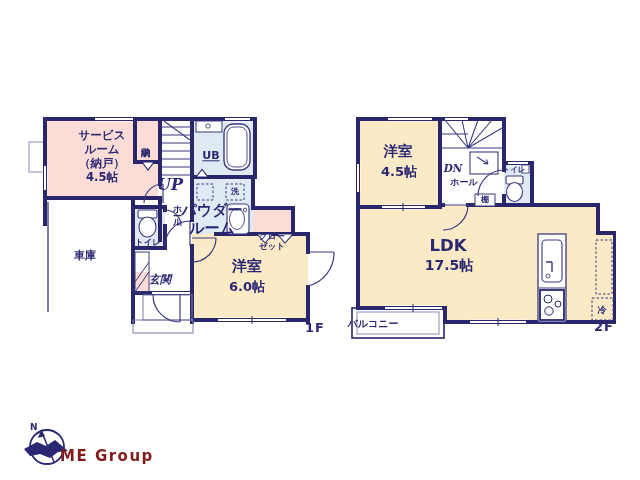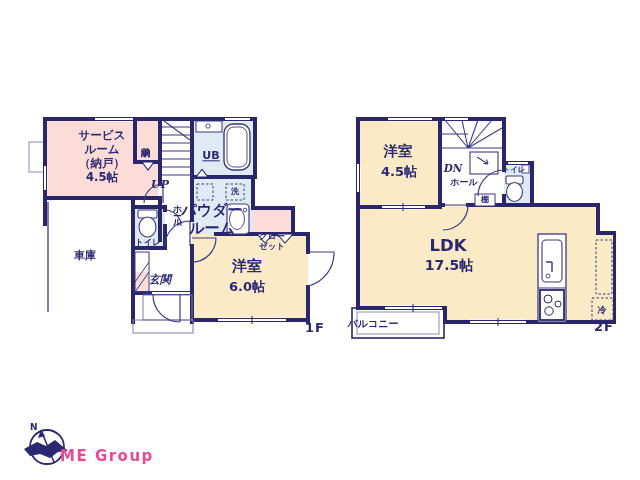--- a/index.html
+++ b/index.html
@@ -5,21 +5,21 @@
   html,body{margin:0;padding:0;background:#ffffff;}
   .stage{position:relative;width:616px;height:480px;background:#ffffff;overflow:hidden;
          font-family:"DejaVu Sans",sans-serif;}
   svg{position:absolute;left:0;top:0;}
   .lbl{position:absolute;transform:translate(-50%,-50%);color:#2b2873;font-weight:600;
        text-align:center;white-space:pre-line;line-height:1.22;
        font-family:"DejaVu Sans",sans-serif;}
   .vert{writing-mode:vertical-rl;text-orientation:upright;letter-spacing:1px;}
   .stair-lbl{font-family:"DejaVu Serif",serif;font-style:italic;font-weight:700;}
   .floor-lbl{font-size:13px;letter-spacing:1px;}
-  .logo-text{position:absolute;left:60px;top:447px;font-size:15px;color:#ec4899;
+  .logo-text{position:absolute;left:60px;top:447px;font-size:15px;color:#7f1d1d;
              font-weight:600;letter-spacing:1.5px;}
   .north-n{position:absolute;left:30px;top:422px;font-size:9px;color:#2b2873;font-weight:700;}
 </style>
 </head>
 <body>
 
 <div class="stage">
 
 <svg width="640" height="480" viewBox="0 0 640 480">
 
@@ -206,21 +206,21 @@
     <polygon points="41,430 38,438 45,436" fill="#2b2873"></polygon>
     <polygon points="24,449 37,442 46,446 55,440 68,451 58,452 50,458 40,454 30,456" fill="#2b2873"></polygon>
   </g>
 </svg>
 
 <div class="lbl" style="left:102px;top:156px;font-size:11.5px;">サービス
 ルーム
 （納戸）
 4.5帖</div>
 <div class="lbl vert" style="left:146px;top:140px;font-size:9.5px;">収納</div>
-<div class="lbl stair-lbl" style="left:160px;top:185px;font-size:11px;text-align:right;">UP</div>
+<div class="lbl stair-lbl" style="left:170px;top:185px;font-size:16px;text-align:right;">UP</div>
 <div class="lbl vert" style="left:177px;top:211px;font-size:9px;">ホール</div>
 <div class="lbl" style="left:211px;top:156px;font-size:11px;text-decoration:underline;">UB</div>
 <div class="lbl" style="left:235px;top:192px;font-size:8px;">洗</div>
 <div class="lbl" style="left:212px;top:219px;font-size:15px;">パウダー
 ルーム</div>
 <div class="lbl" style="left:272px;top:221px;font-size:8.5px;margin-top:20px;">クロー
 ゼット</div>
 <div class="lbl" style="left:247px;top:266px;font-size:15px;">洋室</div>
 <div class="lbl" style="left:247px;top:287px;font-size:13px;">6.0帖</div>
 <div class="lbl" style="left:148px;top:242px;font-size:8.5px;">トイレ</div>

